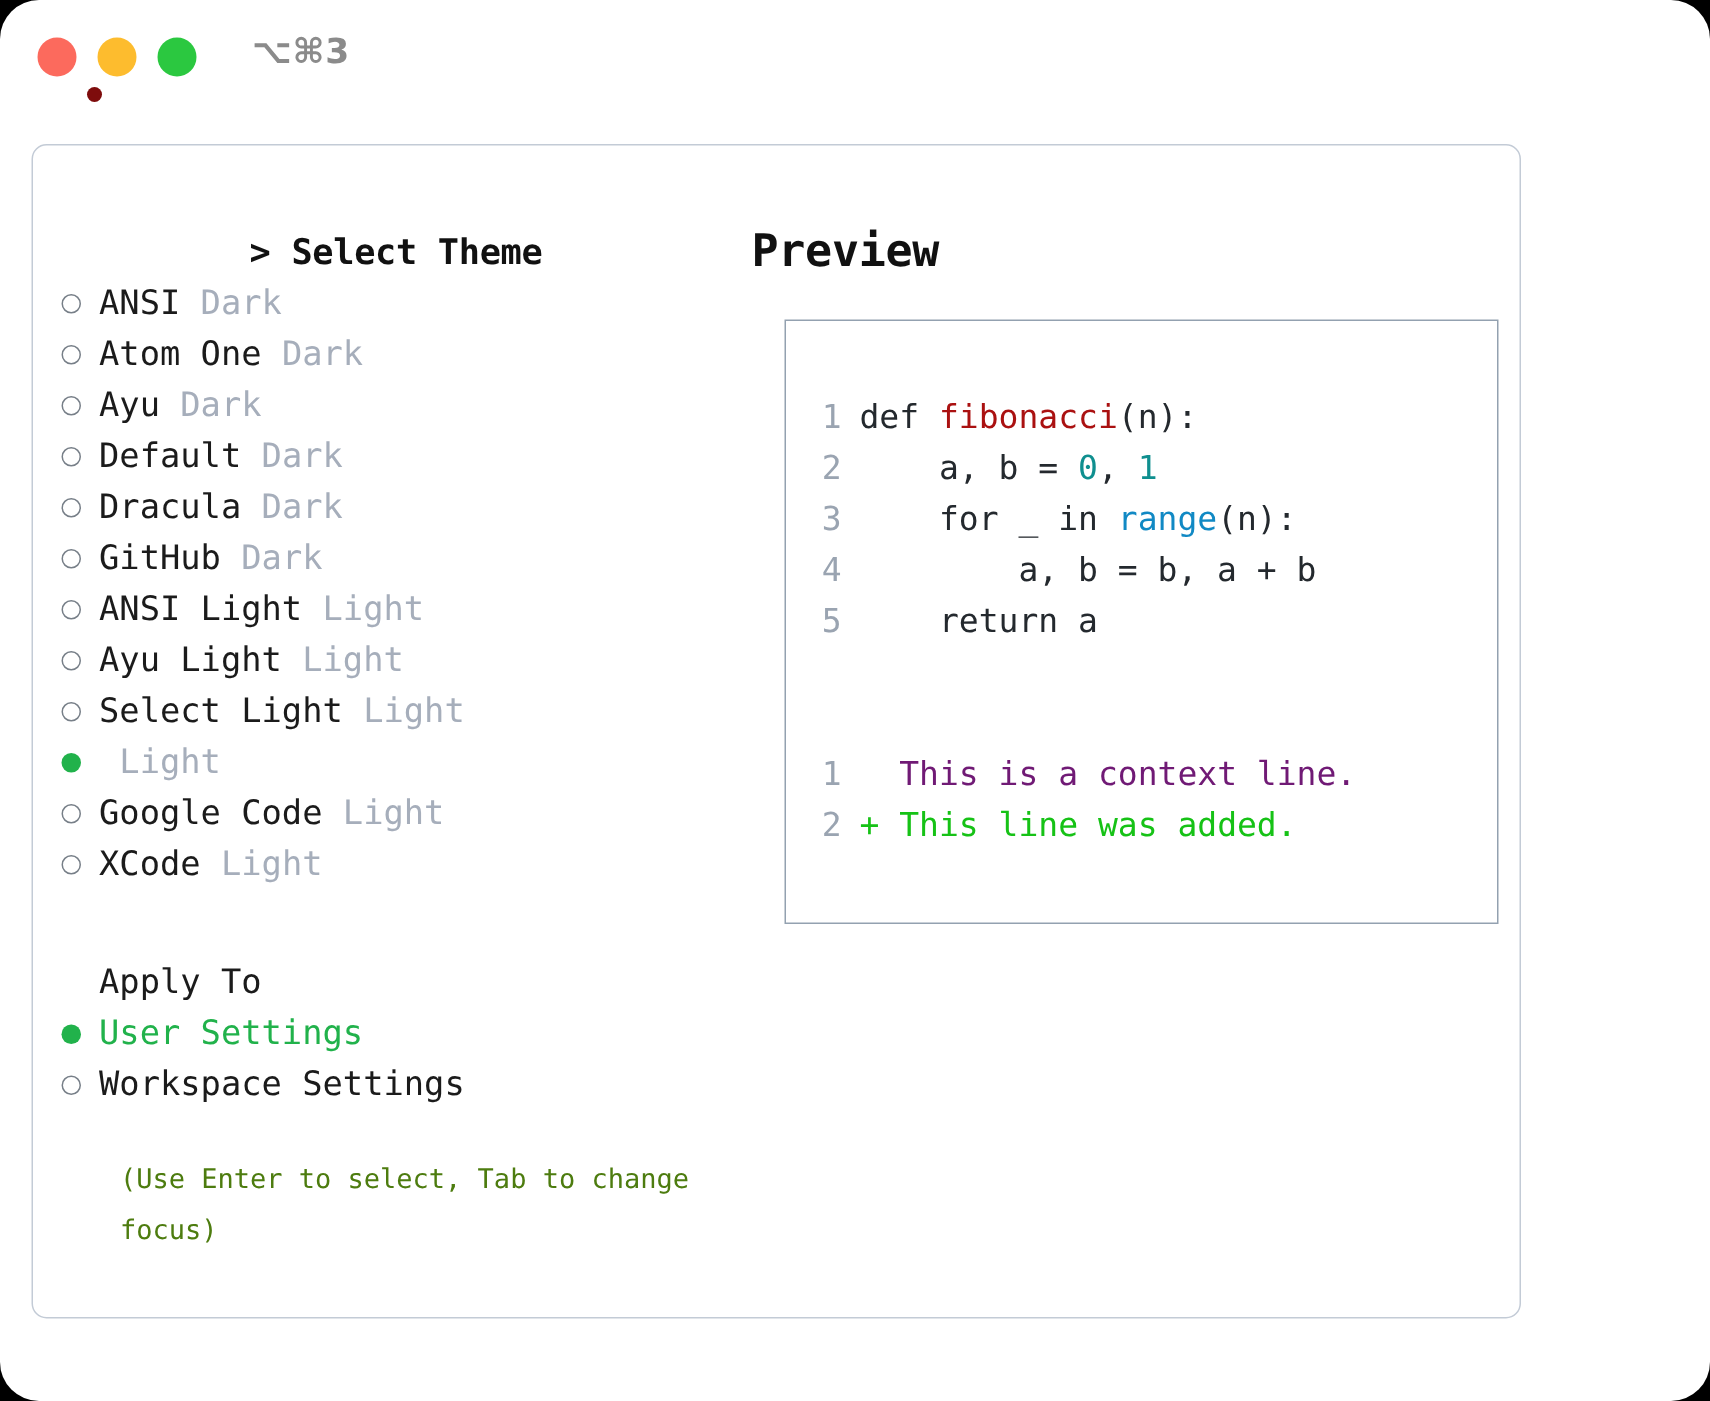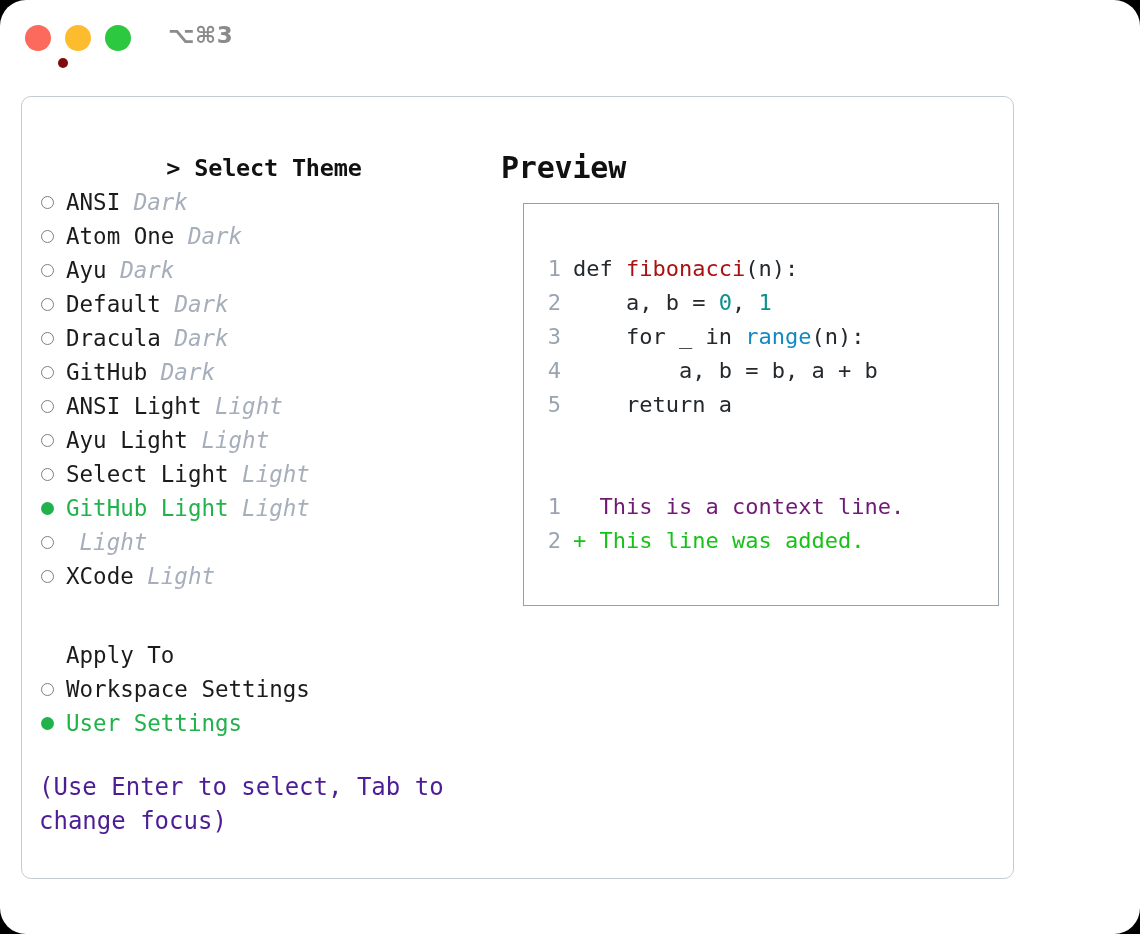--- a/index.html
+++ b/index.html
@@ -124,51 +124,52 @@
   .bullet.off {
     border: 1.6px solid #777f88;
     background: transparent;
   }
   .bullet.on {
     border: none;
     background: #21b24b;
   }
   .theme-name   { color: #1b1b1b; }
   .theme-name.sel { color: #21b24b; }
-  .theme-tag    { color: #a6aebb; font-style: italic; }
+  .theme-tag    { color: #a6aebb; }
 
   .indent-text {
     padding-left: 27px;
     color: #1b1b1b;
   }
 
   #apply-header { margin-top: 45px; }
 
   #hint {
     margin-top: 30px;
-    color: #4c1d95;
-    font-size: 24px;
+    color: #4d7c0f;
+    font-size: 18px;
     line-height: 34px;
     width: 410px;
     white-space: pre-wrap;
+    margin-left: 41px;
   }
 
   
   #preview-header {
     font-weight: bold;
     color: #111111;
     font-size: 30px;
     height: 34px;
     line-height: 34px;
     letter-spacing: -0.2px;
   }
   #preview-box {
     position: absolute;
     left: 22px;
-    top: 52px;
+    top: 62px;
     width: 476px;
     height: 403px;
     border: 1.6px solid #93a1b0;
     box-sizing: border-box;
     background: #ffffff;
   }
   #code {
     position: absolute;
     left: 15px;
     top: 48px;
@@ -215,30 +216,30 @@
       <div id="theme-list">
           <div class="row theme-row"><span class="bullet off"></span><span class="theme-name">ANSI</span><span> </span><span class="theme-tag">Dark</span></div>
           <div class="row theme-row"><span class="bullet off"></span><span class="theme-name">Atom One</span><span> </span><span class="theme-tag">Dark</span></div>
           <div class="row theme-row"><span class="bullet off"></span><span class="theme-name">Ayu</span><span> </span><span class="theme-tag">Dark</span></div>
           <div class="row theme-row"><span class="bullet off"></span><span class="theme-name">Default</span><span> </span><span class="theme-tag">Dark</span></div>
           <div class="row theme-row"><span class="bullet off"></span><span class="theme-name">Dracula</span><span> </span><span class="theme-tag">Dark</span></div>
           <div class="row theme-row"><span class="bullet off"></span><span class="theme-name">GitHub</span><span> </span><span class="theme-tag">Dark</span></div>
           <div class="row theme-row"><span class="bullet off"></span><span class="theme-name">ANSI Light</span><span> </span><span class="theme-tag">Light</span></div>
           <div class="row theme-row"><span class="bullet off"></span><span class="theme-name">Ayu Light</span><span> </span><span class="theme-tag">Light</span></div>
           <div class="row theme-row"><span class="bullet off"></span><span class="theme-name">Select Light</span><span> </span><span class="theme-tag">Light</span></div>
-          <div class="row theme-row"><span class="bullet on"></span><span class="theme-name sel">GitHub Light</span><span> </span><span class="theme-tag">Light</span></div>
-          <div class="row theme-row"><span class="bullet off"></span><span> </span><span class="theme-tag">Light</span></div>
+          <div class="row theme-row"><span class="bullet on"></span><span> </span><span class="theme-tag">Light</span></div>
+          <div class="row theme-row"><span class="bullet off"></span><span class="theme-name">Google Code</span><span> </span><span class="theme-tag">Light</span></div>
           <div class="row theme-row"><span class="bullet off"></span><span class="theme-name">XCode</span><span> </span><span class="theme-tag">Light</span></div>
         </div>
 
       <div class="row indent-text" id="apply-header">Apply To</div>
 
       <div id="apply-list">
+          <div class="row theme-row"><span class="bullet on"></span><span class="theme-name sel">User Settings</span></div>
           <div class="row theme-row"><span class="bullet off"></span><span class="theme-name">Workspace Settings</span></div>
-          <div class="row theme-row"><span class="bullet on"></span><span class="theme-name sel">User Settings</span></div>
         </div>
 
       <div id="hint">(Use Enter to select, Tab to change focus)</div>
     </div>
 
     <div id="right-col">
       <div id="preview-header">Preview</div>
 
       <div id="preview-box">
         <div id="code">

